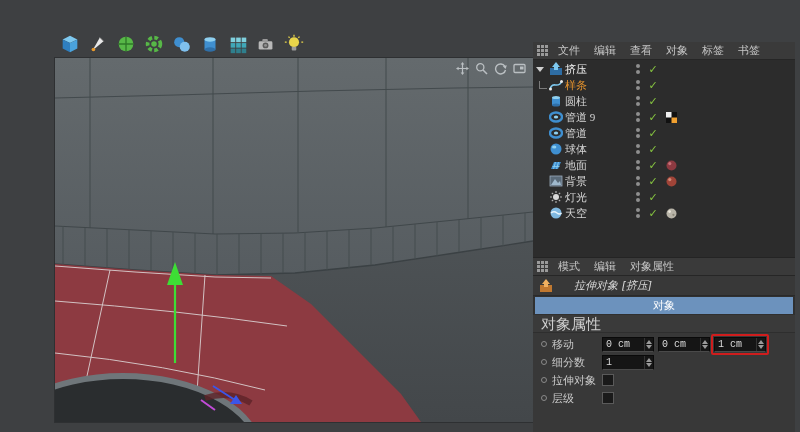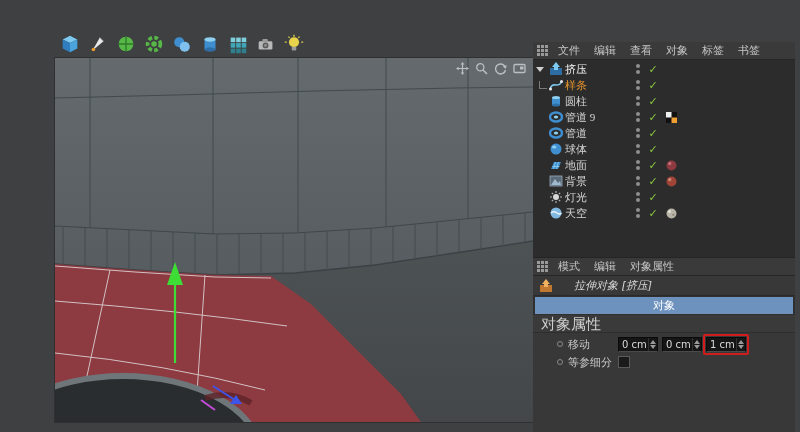--- a/index.html
+++ b/index.html
@@ -47,25 +47,25 @@
   .tagcell{display:flex;align-items:center;justify-content:center;}
   #tree-filler{height:22px;background:#2c2c2c;border-bottom:1px solid #242424;}
 
   
   #attr-title-row{height:20px;display:flex;align-items:center;gap:21px;padding:0 6px;background:#383838;font-size:11px;color:#d5d5d5;border-bottom:1px solid #2a2a2a;font-style:italic;}
   #attr-tabs{height:19px;display:flex;gap:1px;background:#303030;padding:1px 2px;}
   .attr-tab{flex:1;text-align:center;font-size:11px;line-height:17px;background:#4a4a4a;color:#cfcfcf;}
   .attr-tab.active{background:#6c92bd;color:#ffffff;}
   #attr-section{height:18px;line-height:18px;padding:0 8px;font-size:15px;color:#cfcfcf;background:#3a3a3a;border-bottom:1px solid #2e2e2e;}
   #attr-props{background:#383838;padding:2px 0 0 0;height:calc(100% - 0px);}
-  .prop-row{height:18px;display:flex;align-items:center;padding-left:24px;font-size:11px;color:#c9c9c9;}
+  .prop-row{height:18px;display:flex;align-items:center;padding-left:8px;font-size:11px;color:#c9c9c9;}
   .keydot{width:6px;height:6px;border:1px solid #8a8a8a;border-radius:50%;margin-right:5px;flex:0 0 auto;}
   .prop-label{width:50px;flex:0 0 auto;}
   .fields{display:flex;gap:4px;align-items:center;}
-  .field{width:40px;height:15px;background:#151515;border:1px solid #0a0a0a;border-bottom-color:#4a4a4a;display:flex;align-items:center;}
+  .field{width:52px;height:15px;background:#151515;border:1px solid #0a0a0a;border-bottom-color:#4a4a4a;display:flex;align-items:center;font-family:Liberation Mono, monospace;}
   .field .val{flex:1;font-size:10px;color:#dadada;padding-left:3px;line-height:13px;white-space:nowrap;}
   .stepper{width:9px;height:100%;border-left:1px solid #333;display:flex;flex-direction:column;align-items:center;justify-content:center;gap:1px;}
   .up{width:0;height:0;border-left:3px solid transparent;border-right:3px solid transparent;border-bottom:4px solid #9a9a9a;}
   .down{width:0;height:0;border-left:3px solid transparent;border-right:3px solid transparent;border-top:4px solid #9a9a9a;}
   .field-wrap{position:relative;display:inline-block;}
   .redbox{position:absolute;left:-3px;top:-3px;right:-3px;bottom:-3px;border:2px solid #cf1d1d;border-radius:2px;pointer-events:none;}
   .checkbox{width:12px;height:12px;background:#1a1a1a;border:1px solid #5a5a5a;}
 </style>
 </head>
 <body>
@@ -502,25 +502,43 @@
               <span class="val">1 cm</span>
               <span class="stepper">
                   <span class="up"></span>
                   <span class="down"></span>
                 </span>
             </span>
           </span>
         </span>
       </div>
 
-
-
       <div class="prop-row">
         <span class="keydot"></span>
-        <span class="prop-label">等参细分</span>
+        <span class="prop-label">细分数</span>
+        <span class="fields">
+          <span class="field">
+            <span class="val">1</span>
+            <span class="stepper">
+                <span class="up"></span>
+                <span class="down"></span>
+              </span>
+          </span>
+        </span>
+      </div>
+
+
+      <div class="prop-row">
+        <span class="keydot"></span>
+        <span class="prop-label">拉伸对象</span>
         <span class="checkbox"></span>
       </div>
 
+      <div class="prop-row">
+        <span class="keydot"></span>
+        <span class="prop-label">层级</span>
+        <span class="checkbox"></span>
+      </div>
 
     </div>
   </div>
 
 </div>
 
 </body></html>

